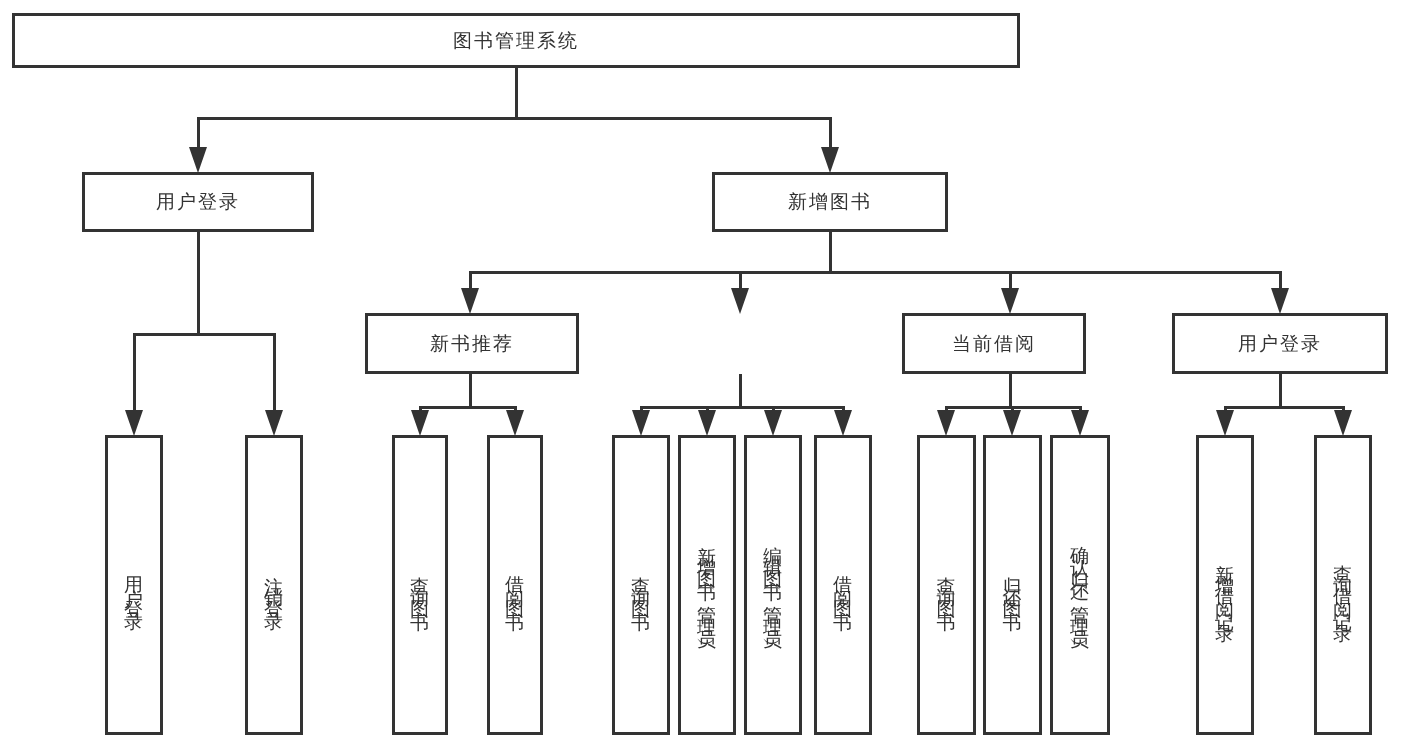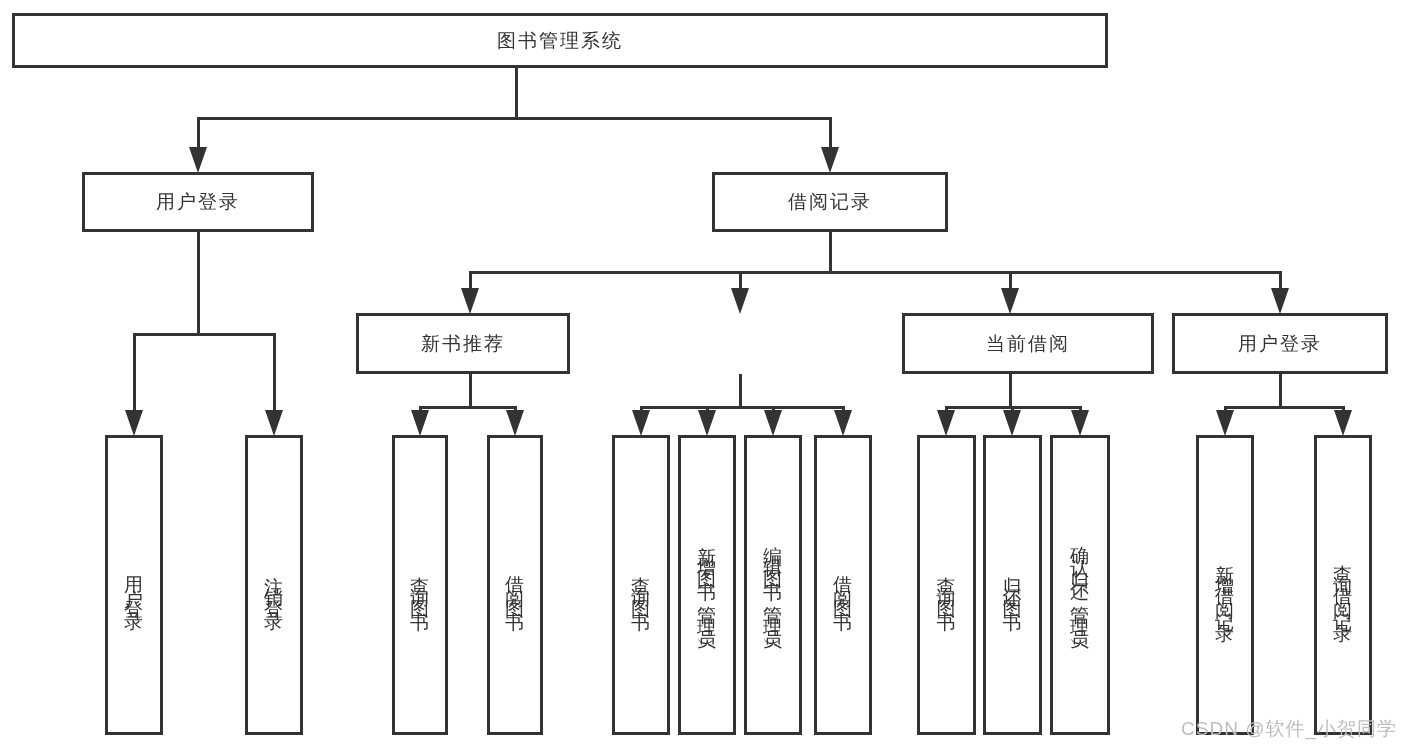--- a/index.html
+++ b/index.html
@@ -59,35 +59,35 @@
     letter-spacing:1px;
     z-index:5;
     white-space:nowrap;
   }
 </style>
 </head>
 <body>
 
 <div class="canvas">
 
-  <div class="node" style="left:12px;top:13px;width:1096px;height:55px">
+  <div class="node" style="left:12px;top:13px;width:1008px;height:55px">
     <span>图书管理系统</span>
   </div>
 
   <div class="node" style="left:82px;top:172px;width:232px;height:60px">
     <span>用户登录</span>
   </div>
   <div class="node" style="left:712px;top:172px;width:236px;height:60px">
-    <span>借阅记录</span>
+    <span>新增图书</span>
   </div>
 
-  <div class="node" style="left:356px;top:313px;width:214px;height:61px">
+  <div class="node" style="left:365px;top:313px;width:214px;height:61px">
     <span>新书推荐</span>
   </div>
-  <div class="node" style="left:902px;top:313px;width:252px;height:61px">
+  <div class="node" style="left:902px;top:313px;width:184px;height:61px">
     <span>当前借阅</span>
   </div>
   <div class="node" style="left:1172px;top:313px;width:216px;height:61px">
     <span>用户登录</span>
   </div>
 
   <div class="node leaf" style="left:105px;top:435px;width:58px;height:300px">
     <span class="vtext">用户登录</span>
   </div>
   <div class="node leaf" style="left:245px;top:435px;width:58px;height:300px">
@@ -179,14 +179,13 @@
       <div class="v-line" style="left: 1078.5px; top: 407px; width: 3px; height: 22px;"></div>
       <div class="arrow-down" style="left: 1071px; top: 410px;"></div>
       <div class="v-line" style="left: 1278.5px; top: 374px; width: 3px; height: 34.5px;"></div>
       <div class="h-line" style="left: 1223.5px; top: 405.5px; width: 121px; height: 3px;"></div>
       <div class="v-line" style="left: 1223.5px; top: 407px; width: 3px; height: 22px;"></div>
       <div class="arrow-down" style="left: 1216px; top: 410px;"></div>
       <div class="v-line" style="left: 1341.5px; top: 407px; width: 3px; height: 22px;"></div>
       <div class="arrow-down" style="left: 1334px; top: 410px;"></div>
     </div>
 
-  <div class="watermark">CSDN @软件_小贺同学</div>
 </div>
 
 </body></html>

